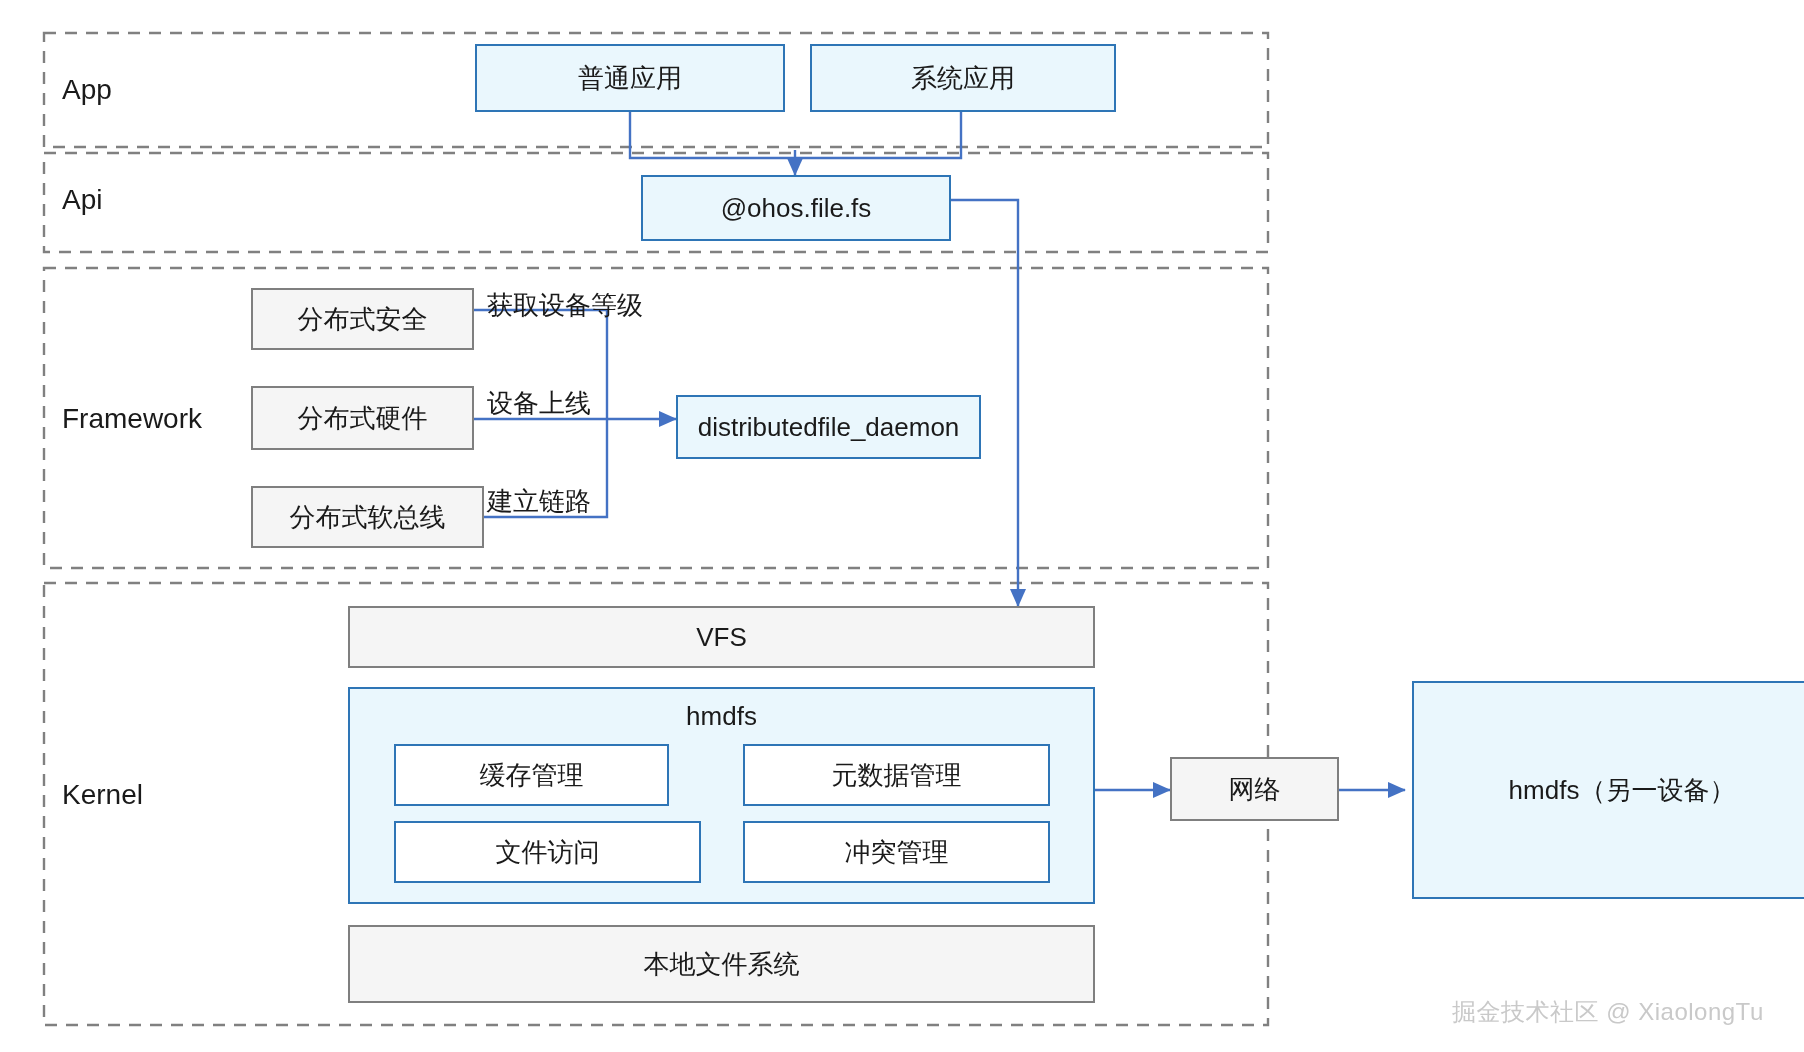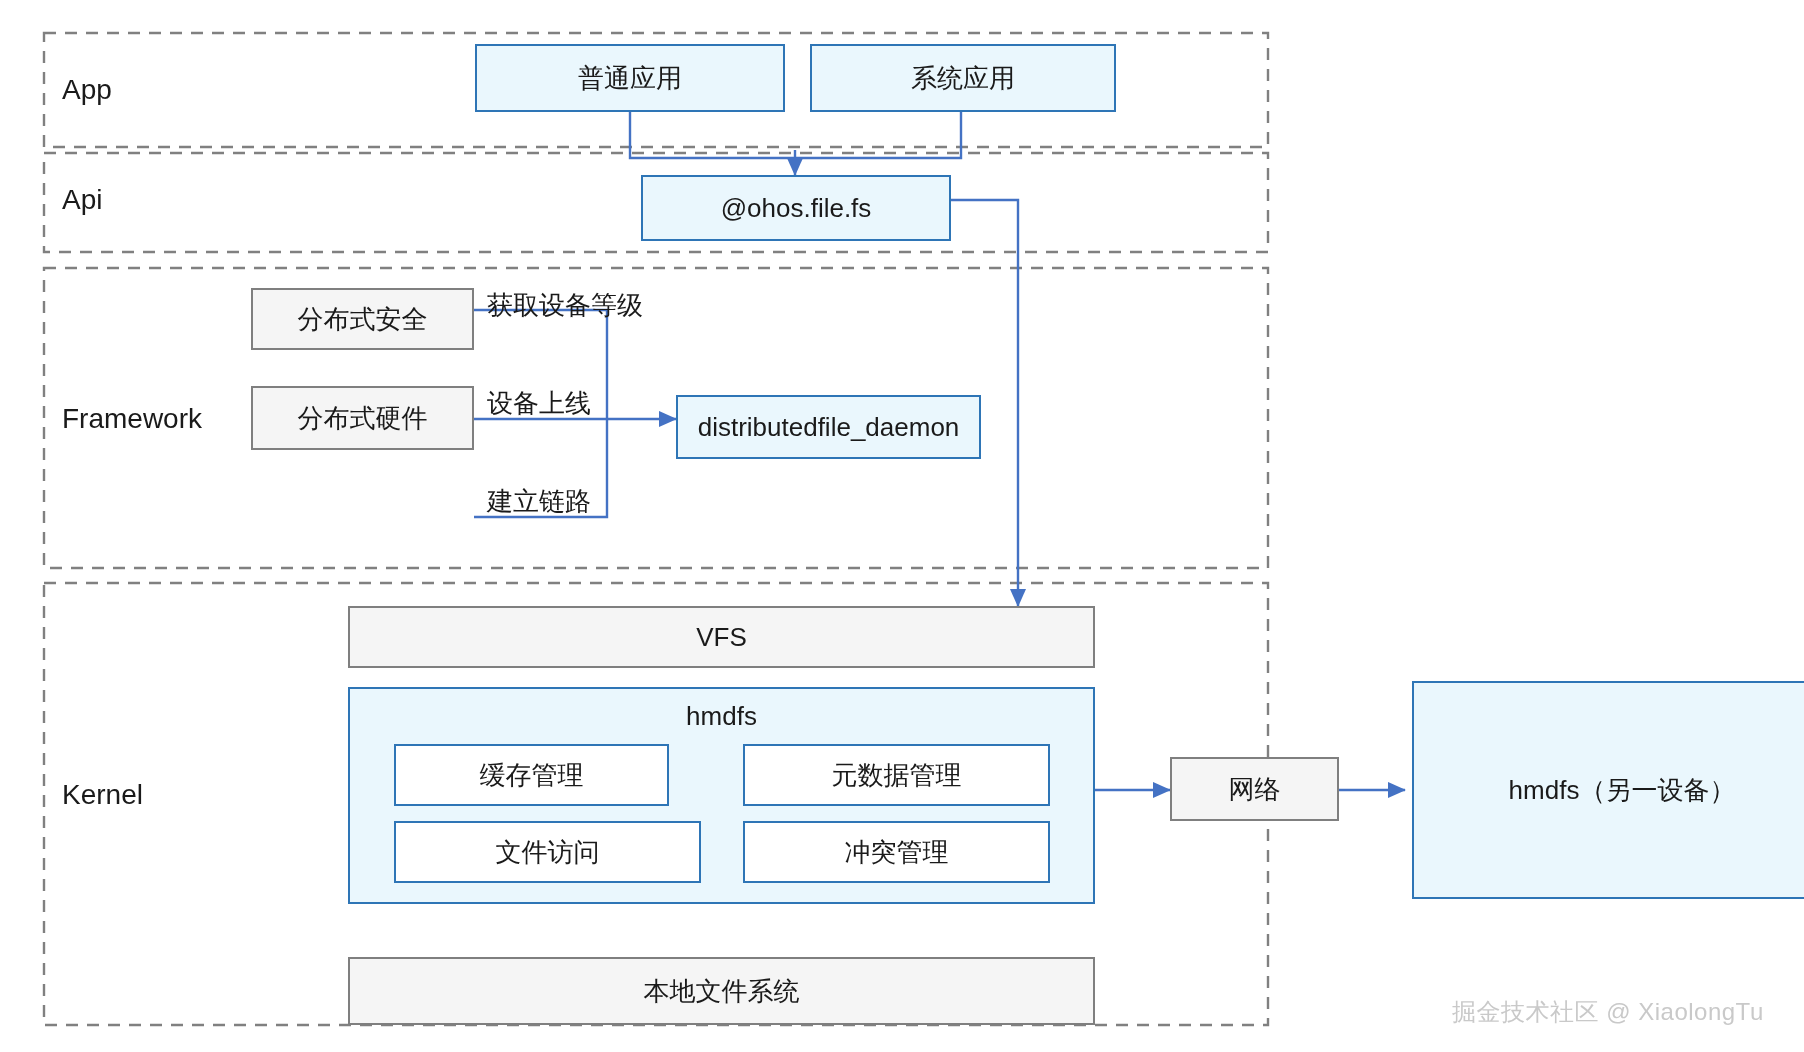--- a/index.html
+++ b/index.html
@@ -123,39 +123,40 @@
   <div class="layer-label fs-28" style="left:62px; top:403px;">Framework</div>
   <div class="layer-label fs-28" style="left:62px; top:779px;">Kernel</div>
 
   <div class="node box-blue fs-26" style="left:475px; top:44px; width:310px; height:68px;">普通应用</div>
   <div class="node box-blue fs-26" style="left:810px; top:44px; width:306px; height:68px;">系统应用</div>
 
   <div class="node box-blue fs-26" style="left:641px; top:175px; width:310px; height:66px;">@ohos.file.fs</div>
 
   <div class="node box-gray fs-26" style="left:251px; top:288px; width:223px; height:62px;">分布式安全</div>
   <div class="node box-gray fs-26" style="left:251px; top:386px; width:223px; height:64px;">分布式硬件</div>
+  <div class="node box-gray fs-26" style="left:251px; top:486px; width:233px; height:62px;">分布式软总线</div>
 
   <div class="node box-blue fs-26" style="left:676px; top:387px; width:305px; height:64px;margin-top:8px;">distributedfile_daemon</div>
 
   <div class="edge-label fs-26" style="left:487px; top:288px;">获取设备等级</div>
   <div class="edge-label fs-26" style="left:487px; top:386px;">设备上线</div>
   <div class="edge-label fs-26" style="left:487px; top:484px;">建立链路</div>
 
   <div class="node box-gray fs-26" style="left:348px; top:606px; width:747px; height:62px;">VFS</div>
 
   <div class="hmdfs-container" style="left:348px; top:687px; width:747px; height:217px;">
     <div class="hmdfs-title fs-26" style="top:12px;">hmdfs</div>
   </div>
 
   <div class="node box-white-blue fs-26" style="left:394px; top:744px; width:275px; height:62px;">缓存管理</div>
   <div class="node box-white-blue fs-26" style="left:394px; top:821px; width:307px; height:62px;">文件访问</div>
   <div class="node box-white-blue fs-26" style="left:743px; top:744px; width:307px; height:62px;">元数据管理</div>
   <div class="node box-white-blue fs-26" style="left:743px; top:821px; width:307px; height:62px;">冲突管理</div>
 
-  <div class="node box-gray fs-26" style="left:348px; top:925px; width:747px; height:68px;margin-top:32px;">本地文件系统</div>
+  <div class="node box-gray fs-26" style="left:348px; top:925px; width:747px; height:78px;">本地文件系统</div>
 
   <div class="node box-gray fs-26" style="left:1170px; top:757px; width:169px; height:64px;">网络</div>
 
   <div class="node box-blue fs-26" style="left:1412px; top:681px; width:420px; height:218px;">hmdfs（另一设备）</div>
 
   <div class="watermark fs-24" style="left:1452px; top:996px;">掘金技术社区 @ XiaolongTu</div>
 
 </div>
 
 </body></html>

